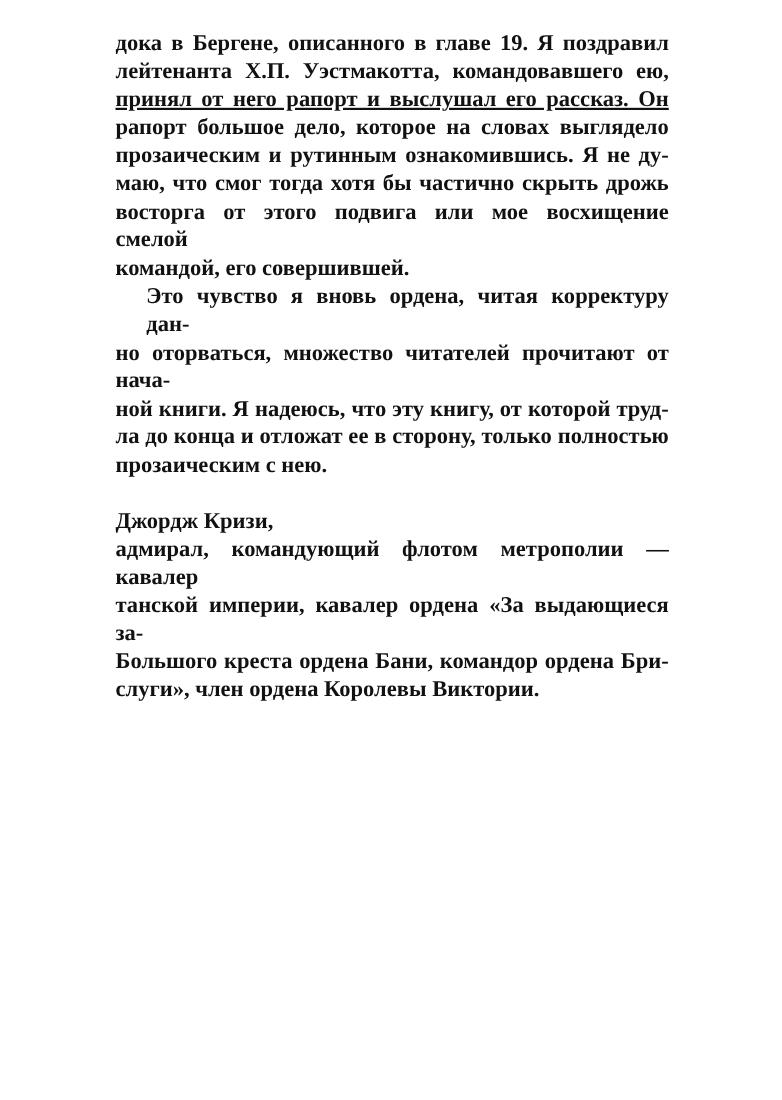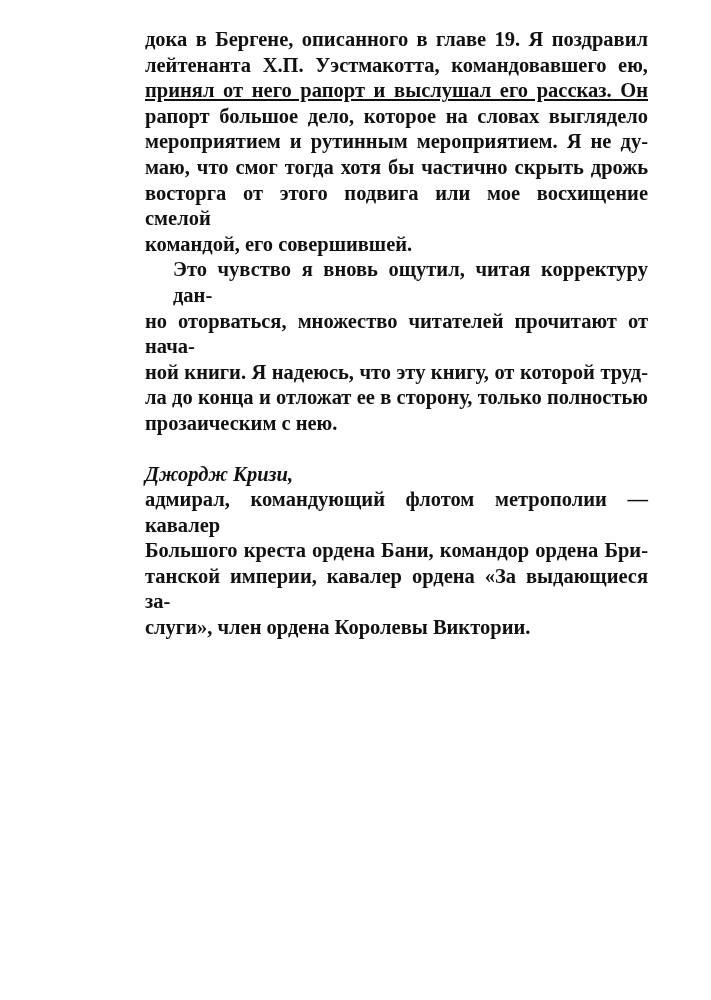--- a/index.html
+++ b/index.html
@@ -16,21 +16,20 @@
     .page {
       position: absolute;
       left: 105px;
       top: 27px;
       width: 503px;
       font-family: "Liberation Serif", "DejaVu Serif", serif;
       font-size: 20.5px;
       line-height: 25.6px;
       color: #111111;
       font-weight: bold;
-      margin-left: 40px;
     }
     .para {
       margin: 0;
       text-align: justify;
       text-align-last: left;
     }
     .line {
       display: block;
       text-align: justify;
       text-align-last: justify;
@@ -42,49 +41,48 @@
     }
     .line.indent {
       padding-left: 28px;
     }
     .gap {
       height: 25px;
     }
     .signature {
       display: block;
       text-align: right;
-      font-style: italic;
       font-weight: bold;
     }
   </style>
 </head>
 <body>
 
 <div class="page">
   <div class="para">
     <span class="line" style="white-space: normal;">дока в Бергене, описанного в главе 19. Я поздравил</span>
     <span class="line" style="white-space: normal;">лейтенанта Х.П. Уэстмакотта, командовавшего ею,</span>
     <span class="line" style="white-space: normal; text-decoration: underline;">принял от него рапорт и выслушал его рассказ. Он</span>
     <span class="line" style="white-space: normal;">рапорт большое дело, которое на словах выглядело</span>
-    <span class="line" style="white-space: normal;">мероприятием и рутинным мероприятием. Я не ду-</span>
+    <span class="line" style="white-space: normal;">прозаическим и рутинным ознакомившись. Я не ду-</span>
     <span class="line" style="white-space: normal;">маю, что смог тогда хотя бы частично скрыть дрожь</span>
     <span class="line" style="white-space: normal;">восторга от этого подвига или мое восхищение смелой</span>
     <span class="line last">командой, его совершившей.</span>
   </div>
 
   <div class="para">
-    <span class="line indent" style="white-space: normal;">Это чувство я вновь ощутил, читая корректуру дан-</span>
+    <span class="line indent" style="white-space: normal;">Это чувство я вновь ордена, читая корректуру дан-</span>
     <span class="line" style="white-space: normal;">но оторваться, множество читателей прочитают от нача-</span>
     <span class="line" style="white-space: normal;">ной книги. Я надеюсь, что эту книгу, от которой труд-</span>
     <span class="line" style="white-space: normal;">ла до конца и отложат ее в сторону, только полностью</span>
     <span class="line last">прозаическим с нею.</span>
   </div>
 
   <div class="gap"></div>
 
   <div class="para">
     <span class="signature">Джордж Кризи,</span>
     <span class="line" style="white-space: normal;">адмирал, командующий флотом метрополии — кавалер</span>
+    <span class="line" style="white-space: normal;">танской империи, кавалер ордена «За выдающиеся за-</span>
     <span class="line" style="white-space: normal;">Большого креста ордена Бани, командор ордена Бри-</span>
-    <span class="line" style="white-space: normal;">танской империи, кавалер ордена «За выдающиеся за-</span>
     <span class="line last">слуги», член ордена Королевы Виктории.</span>
   </div>
 </div>
 
 </body></html>

